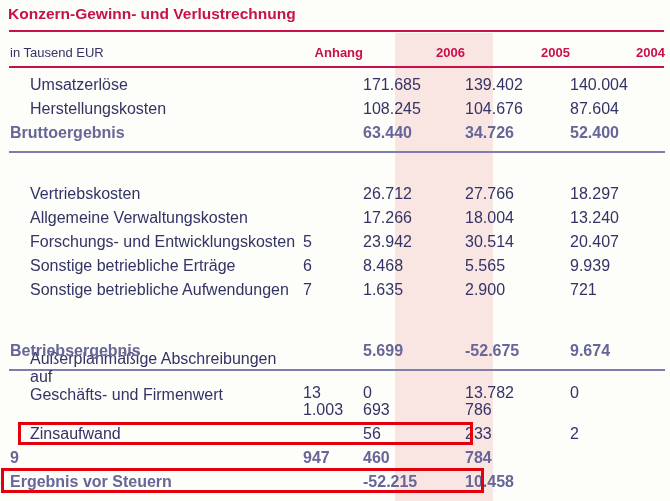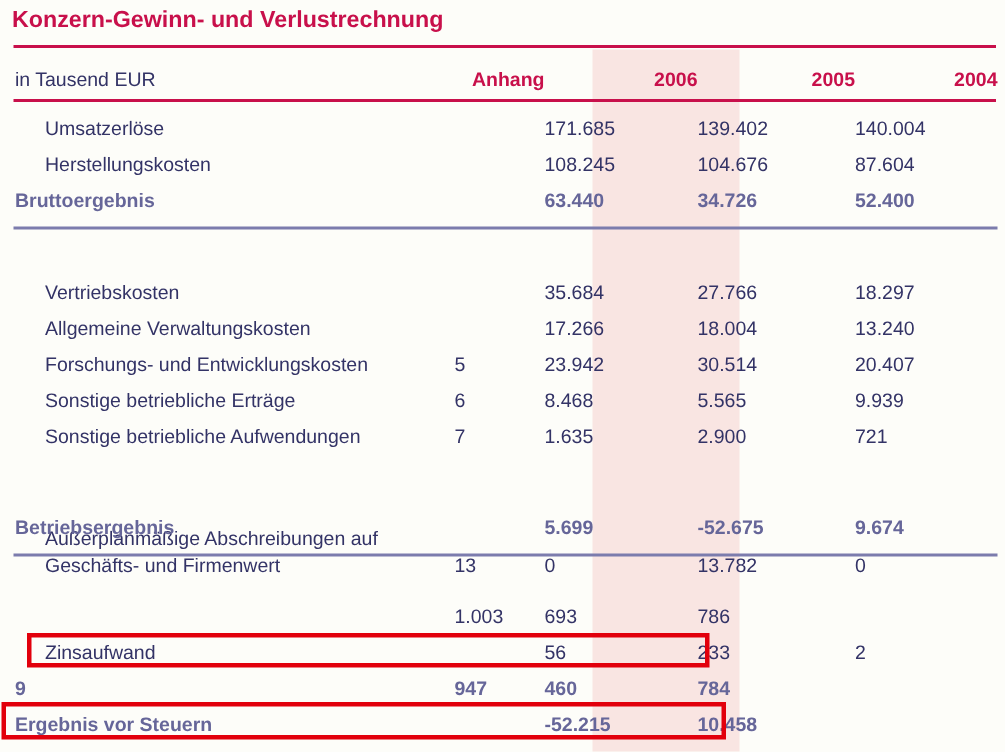--- a/index.html
+++ b/index.html
@@ -36,21 +36,21 @@
   .rule.crimson{background:var(--crimson);}
   .rule-title{top:30px;}
   .rule-header{top:66px;}
 
   .content{position:absolute;left:10px;right:5px;top:40px;z-index:1;}
 
   .row{
     display:grid;
     grid-template-columns:1fr 60px 102px 105px 95px;
     height:24px;align-items:center;
-    font-size:13px;
+    font-size:16px;
     position:relative;
   }
   .row .label{padding-left:20px;}
   .row .num{text-align:left;}
   .row.total{color:var(--total);font-weight:bold;}
   .row.total .label{padding-left:0;}
 
   .header-row{
     display:grid;
     grid-template-columns:1fr 60px 102px 105px 95px;
@@ -117,21 +117,21 @@
       <div class="num anhang-cell"></div>
       <div class="num">63.440</div>
       <div class="num">34.726</div>
       <div class="num">52.400</div>
     </div>
         <div class="inner-rule"></div>
         <div class="spacer-a"></div>
         <div class="row normal">
       <div class="label">Vertriebskosten</div>
       <div class="num anhang-cell"></div>
-      <div class="num">35.684</div>
+      <div class="num">26.712</div>
       <div class="num">27.766</div>
       <div class="num">18.297</div>
     </div>
         <div class="row normal">
       <div class="label">Allgemeine Verwaltungskosten</div>
       <div class="num anhang-cell"></div>
       <div class="num">17.266</div>
       <div class="num">18.004</div>
       <div class="num">13.240</div>
     </div>

